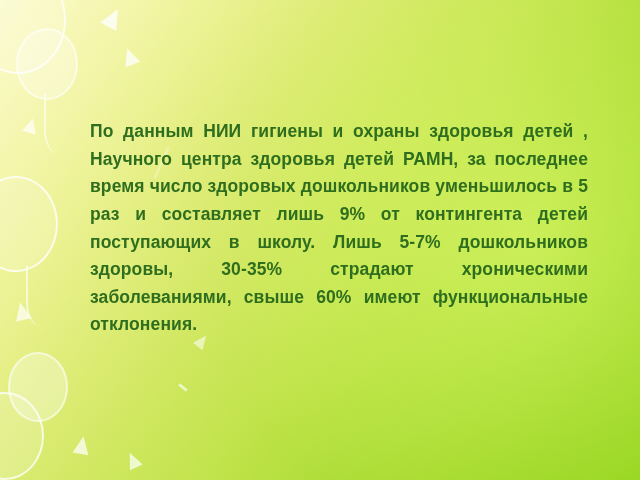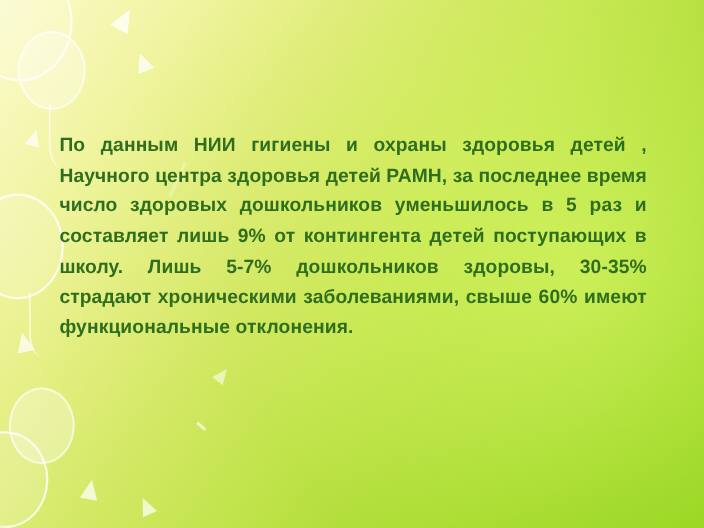--- a/index.html
+++ b/index.html
@@ -70,20 +70,21 @@
     text-align: justify;
     text-justify: inter-word;
     letter-spacing: 0.1px;
   }
   #text-block p {
     margin: 0;
     text-align: justify;
   }
   #text-block p:last-child {
     text-align-last: left;
+    margin-left: 36px;
   }
 </style>
 </head>
 <body>
 
 <div id="slide">
 
   <div class="balloon" style="left:-30px; top:-34px; width:92px; height:104px;"></div>
   <div class="balloon solidish" style="left:16px; top:28px; width:58px; height:68px;"></div>
   <div class="balloon-string" style="left:44px; top:94px;"></div>

